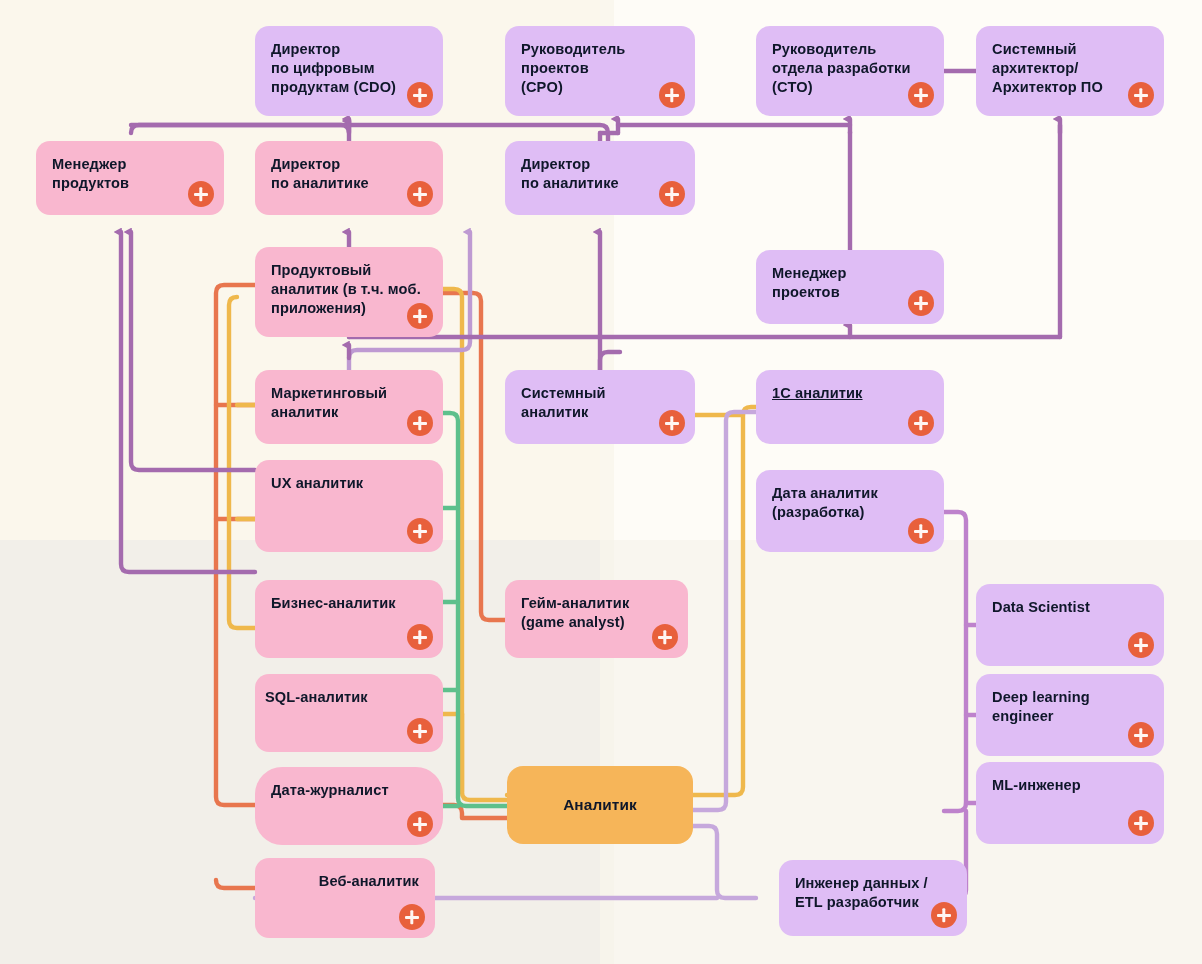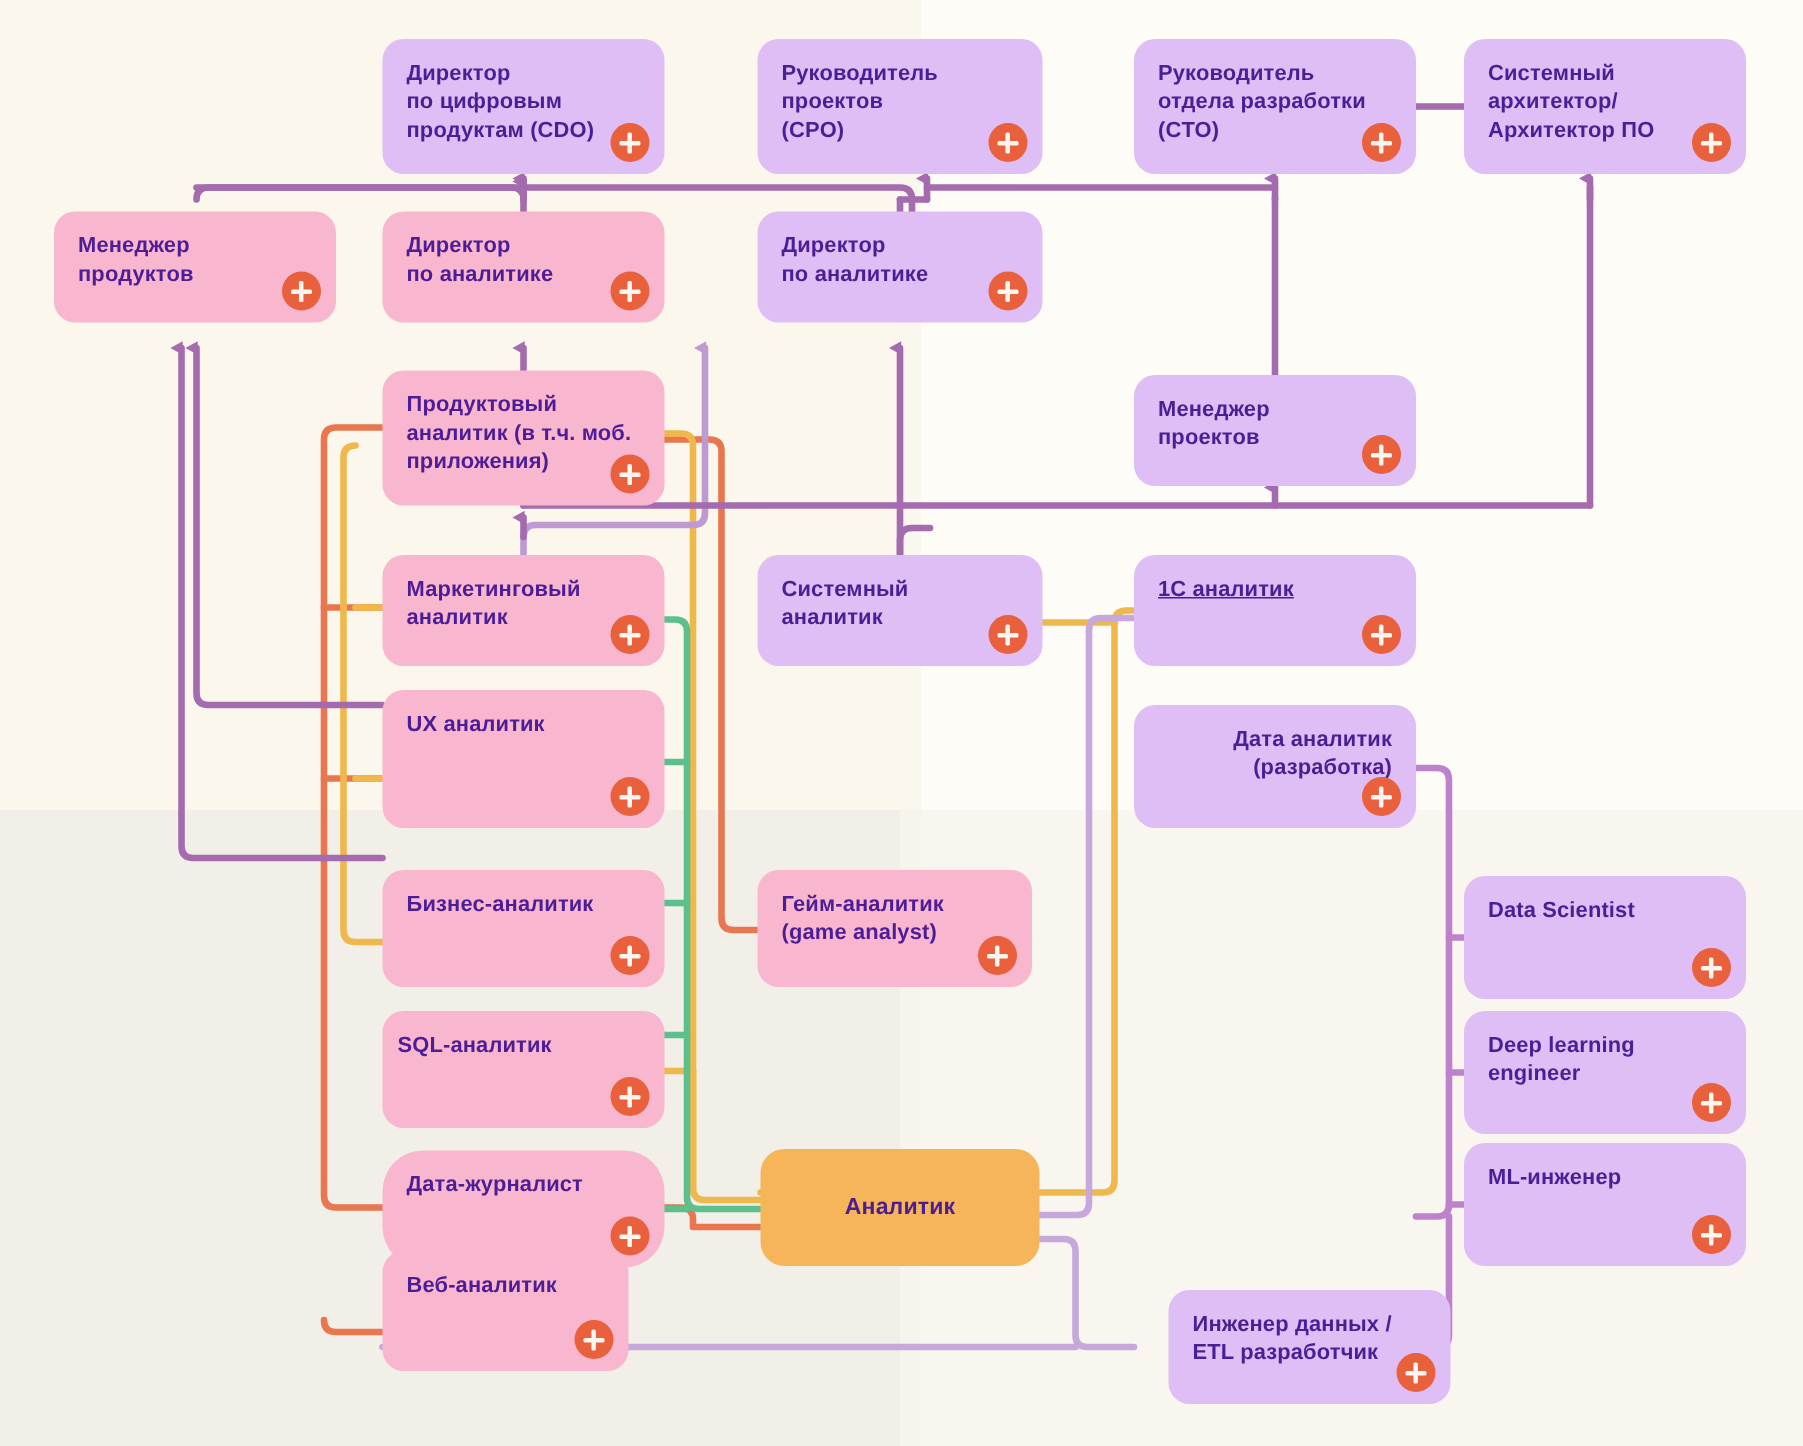--- a/index.html
+++ b/index.html
@@ -25,21 +25,21 @@
 
   
   .node{
     position:absolute;
     border-radius:14px;
     box-sizing:border-box;
     padding:14px 16px 10px 16px;
     font-size:14.6px;
     font-weight:700;
     line-height:1.29;
-    color:#4c1d95;
+    color:#0f172a;
     letter-spacing:.1px;
     white-space:pre-line;
   }
   .node.pink{background:#F9B7CF;}
   .node.lilac{background:#DFBDF5;}
   .node.orange{background:#F6B559;}
   .node.hub{
     display:flex;align-items:center;justify-content:center;
     padding:0;text-align:center;font-size:15.4px;border-radius:16px;
   }
@@ -173,29 +173,29 @@
 аналитик (в т.ч. моб.
 приложения)</span><span class="plus"></span></div>
       <div class="node lilac" style="left: 756px; top: 250px; width: 188px; height: 74px;"><span>Менеджер
 проектов</span><span class="plus"></span></div>
       <div class="node pink" style="left: 255px; top: 370px; width: 188px; height: 74px;"><span>Маркетинговый
 аналитик</span><span class="plus"></span></div>
       <div class="node lilac" style="left: 505px; top: 370px; width: 190px; height: 74px;"><span>Системный
 аналитик</span><span class="plus"></span></div>
       <div class="node lilac" style="left: 756px; top: 370px; width: 188px; height: 74px; text-decoration: underline;"><span>1С аналитик</span><span class="plus"></span></div>
       <div class="node pink" style="left: 255px; top: 460px; width: 188px; height: 92px;"><span>UX аналитик</span><span class="plus"></span></div>
-      <div class="node lilac" style="left: 756px; top: 470px; width: 188px; height: 82px; text-align: right;"><span>Дата аналитик
+      <div class="node lilac" style="left: 756px; top: 470px; width: 188px; height: 82px;"><span>Дата аналитик
 (разработка)</span><span class="plus"></span></div>
       <div class="node pink" style="left: 255px; top: 580px; width: 188px; height: 78px;"><span>Бизнес-аналитик</span><span class="plus"></span></div>
       <div class="node pink" style="left: 505px; top: 580px; width: 183px; height: 78px;"><span>Гейм-аналитик
 (game analyst)</span><span class="plus"></span></div>
       <div class="node lilac" style="left: 976px; top: 584px; width: 188px; height: 82px;"><span>Data Scientist</span><span class="plus"></span></div>
       <div class="node pink" style="left: 255px; top: 674px; width: 188px; height: 78px; padding-left: 10px;"><span>SQL-аналитик</span><span class="plus"></span></div>
       <div class="node lilac" style="left: 976px; top: 674px; width: 188px; height: 82px;"><span>Deep learning
 engineer</span><span class="plus"></span></div>
       <div class="node pink" style="left: 255px; top: 767px; width: 188px; height: 78px; border-radius: 27px;"><span>Дата-журналист</span><span class="plus"></span></div>
       <div class="node orange hub" style="left: 507px; top: 766px; width: 186px; height: 78px;"><span>Аналитик</span></div>
       <div class="node lilac" style="left: 976px; top: 762px; width: 188px; height: 82px;"><span>ML-инженер</span><span class="plus"></span></div>
-      <div class="node pink" style="left: 255px; top: 834px; width: 164px; height: 80px;"><span>Веб-аналитик</span><span class="plus"></span></div>
+      <div class="node pink" style="left: 255px; top: 858px; width: 180px; height: 80px; text-align: right;"><span>Веб-аналитик</span><span class="plus"></span></div>
       <div class="node lilac" style="left: 779px; top: 860px; width: 188px; height: 76px;"><span>Инженер данных /
 ETL разработчик</span><span class="plus"></span></div>
     </div>
 </div>
 
 </body></html>

